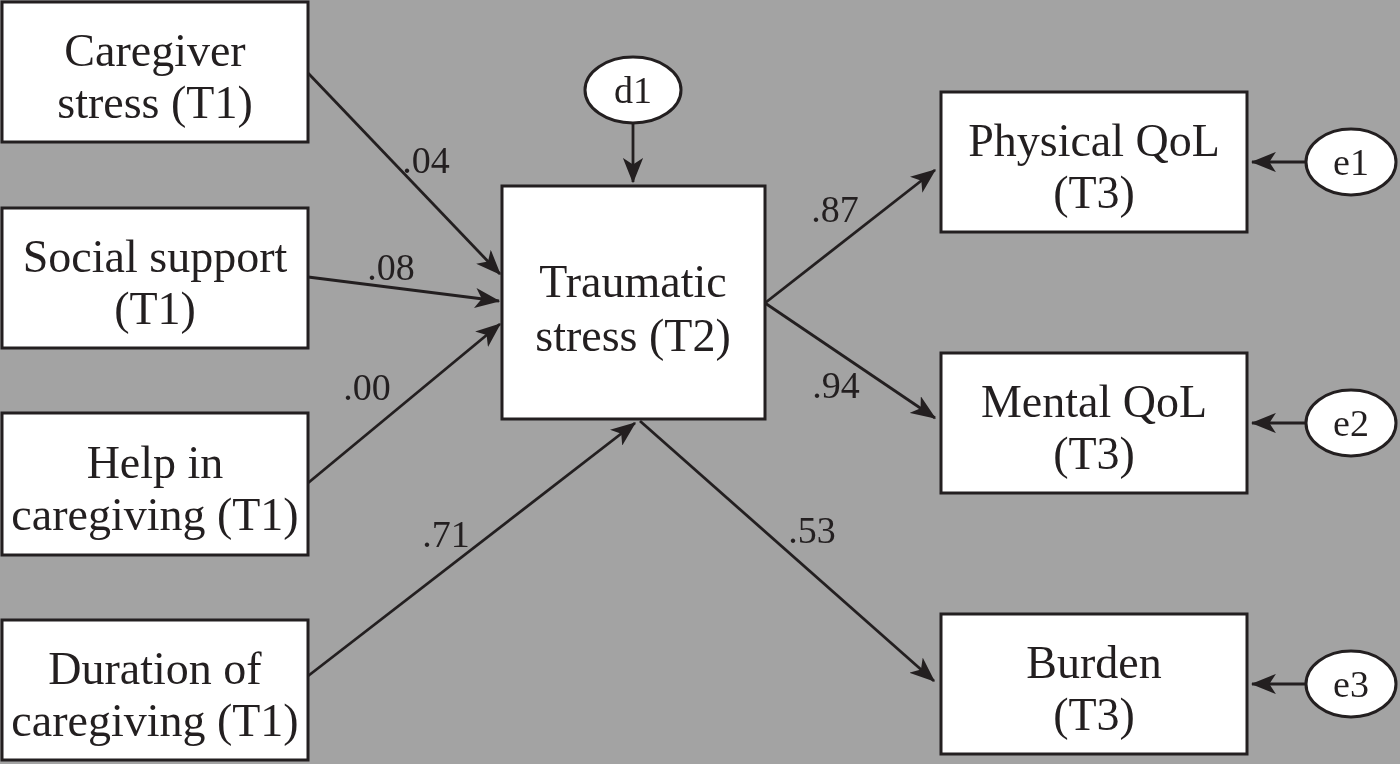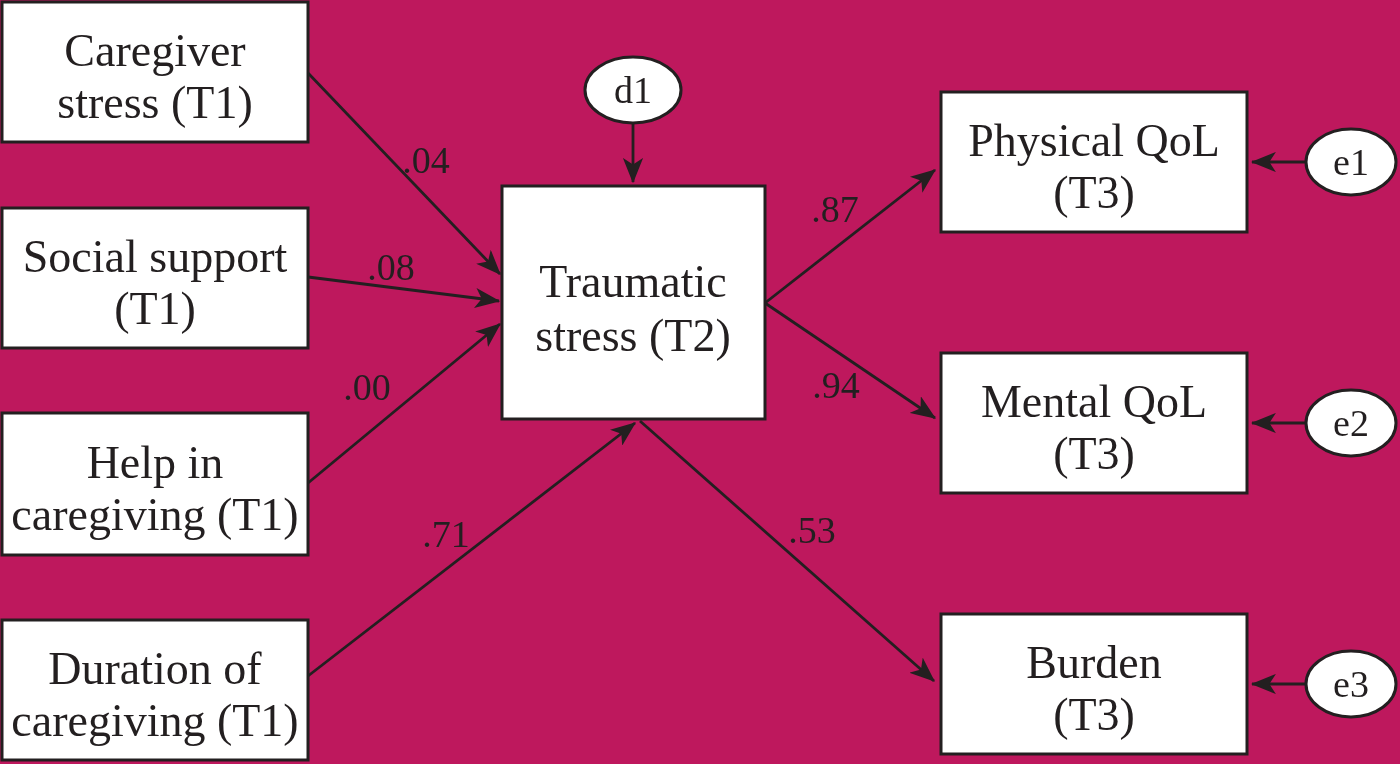--- a/index.html
+++ b/index.html
@@ -4,21 +4,21 @@
 <style>
   html, body {
     margin: 0;
     padding: 0;
     background: #ffffff;
   }
   .canvas {
     position: relative;
     width: 1400px;
     height: 764px;
-    background: #be185d;
+    background: #a3a3a3;
     overflow: hidden;
   }
   svg {
     display: block;
     width: 1400px;
     height: 764px;
   }
   .node-box {
     fill: #ffffff;
     stroke: #231f20;

